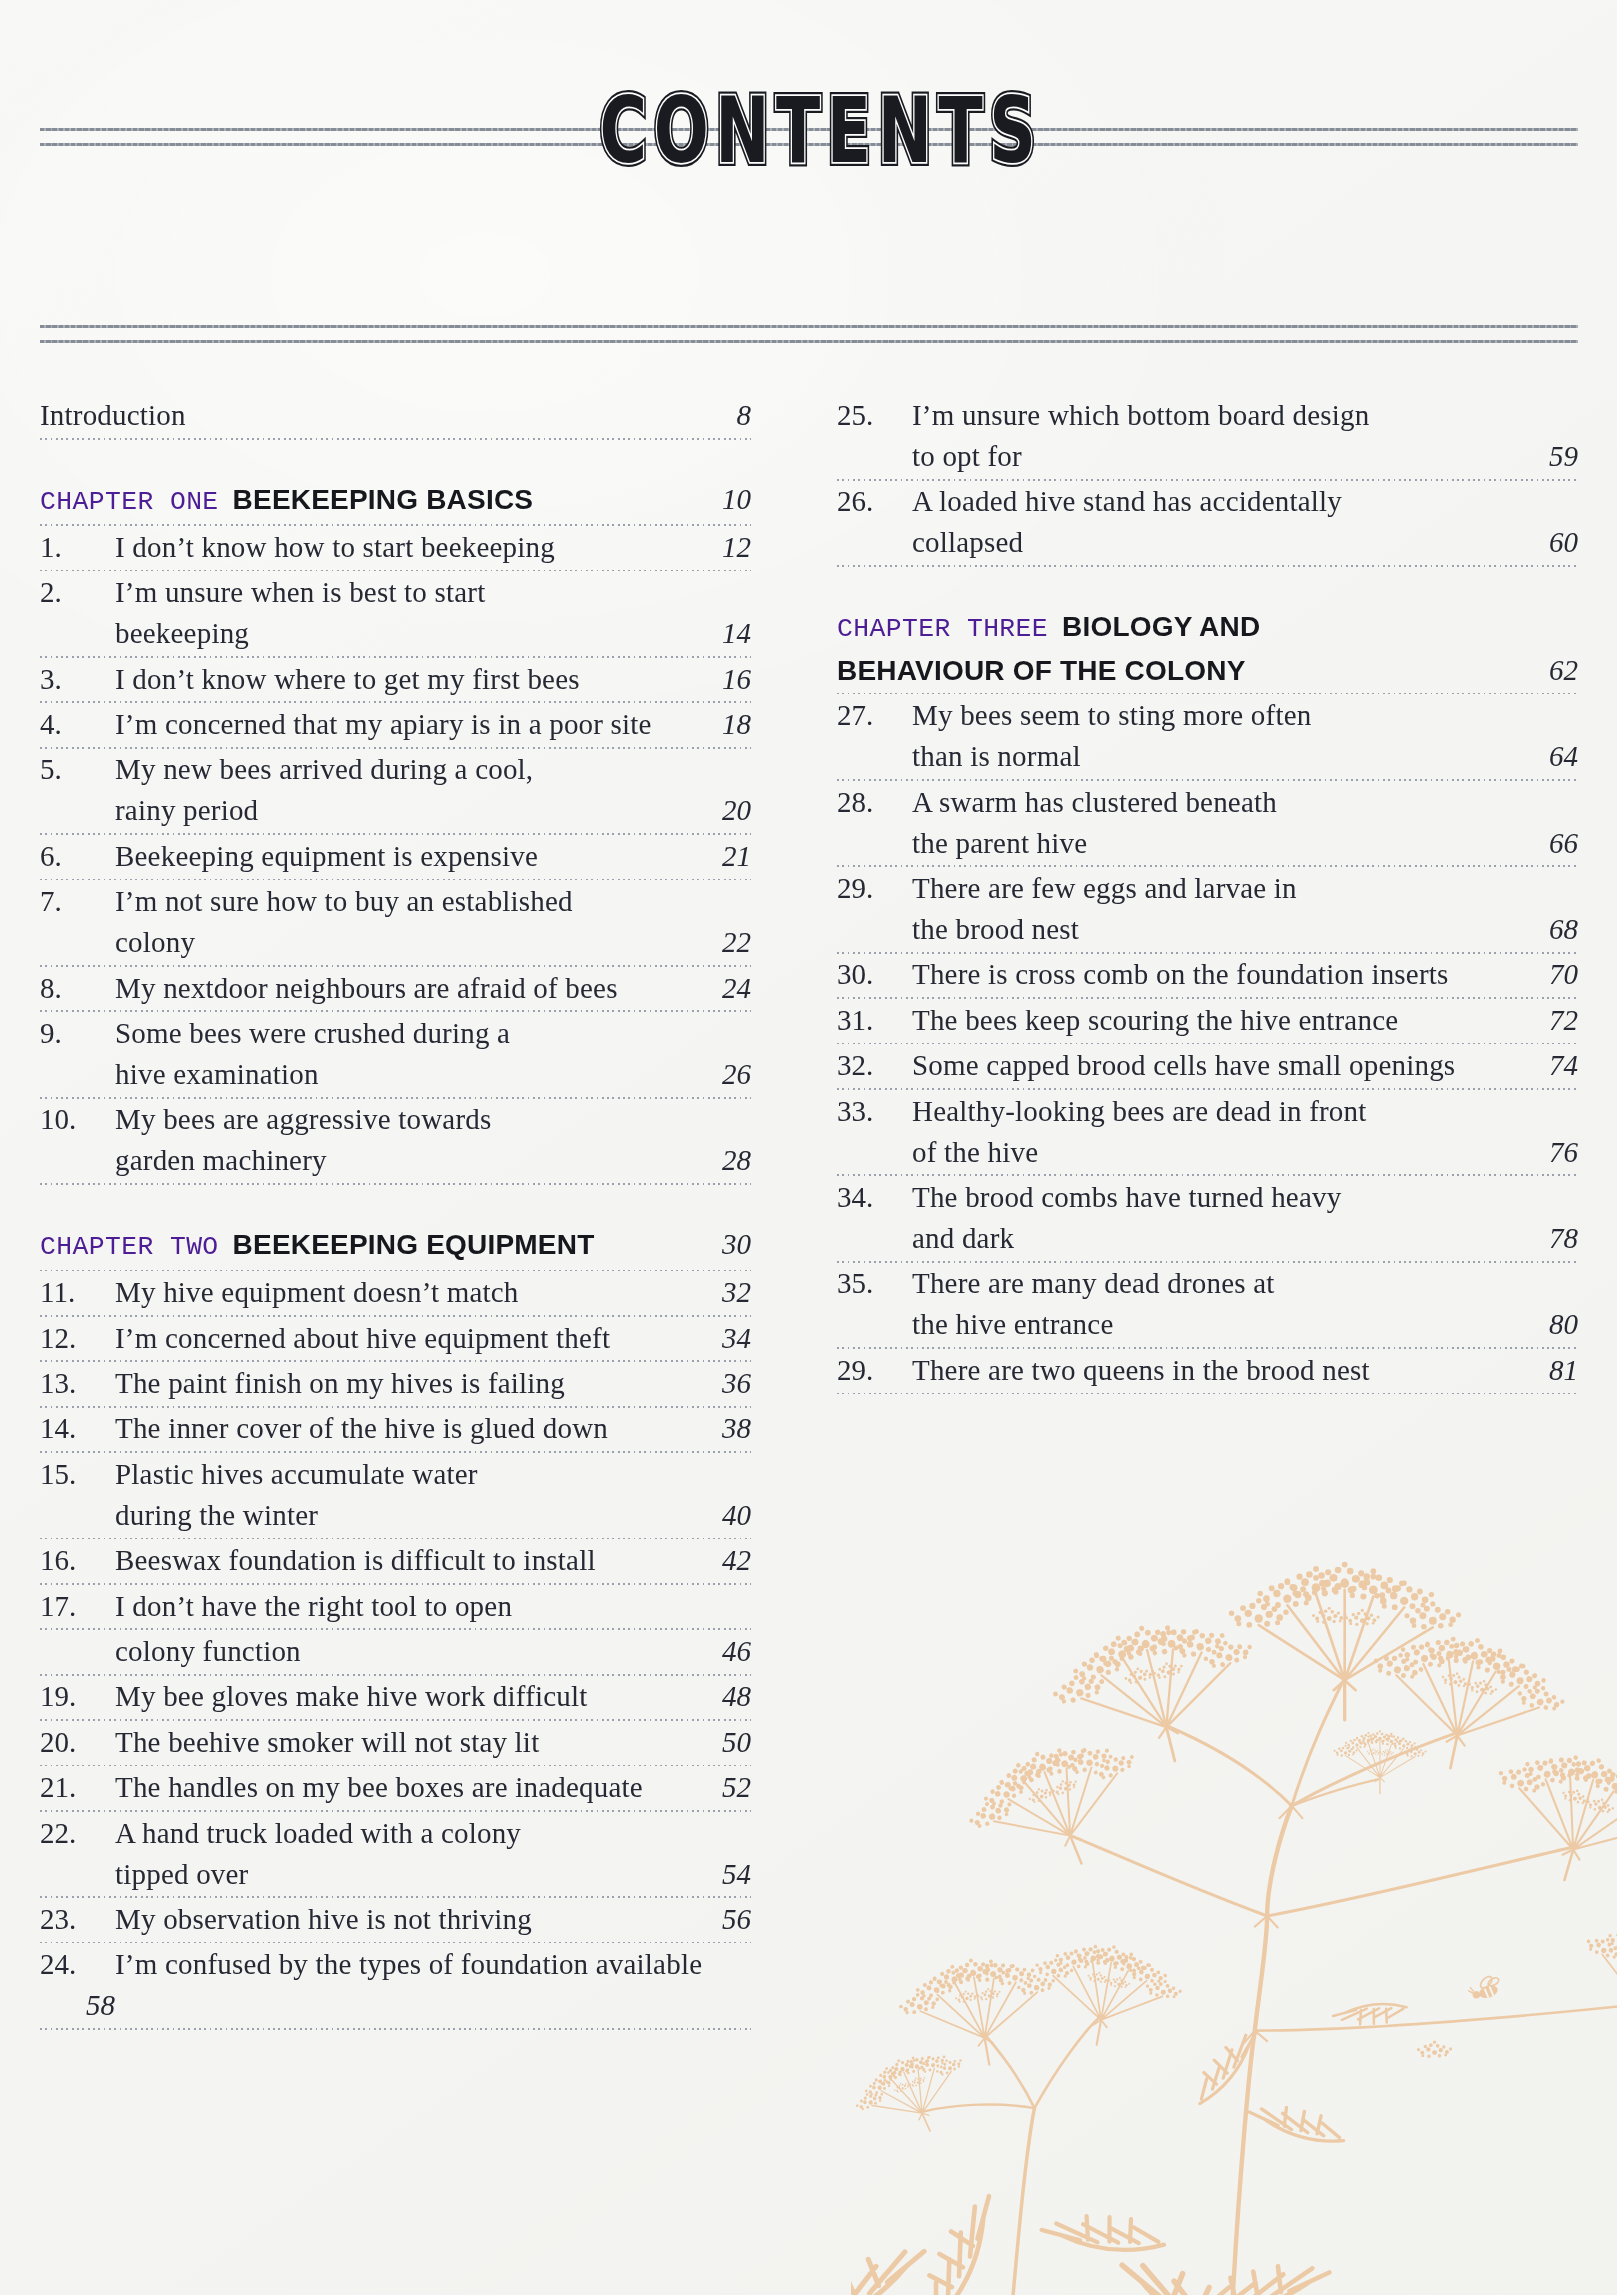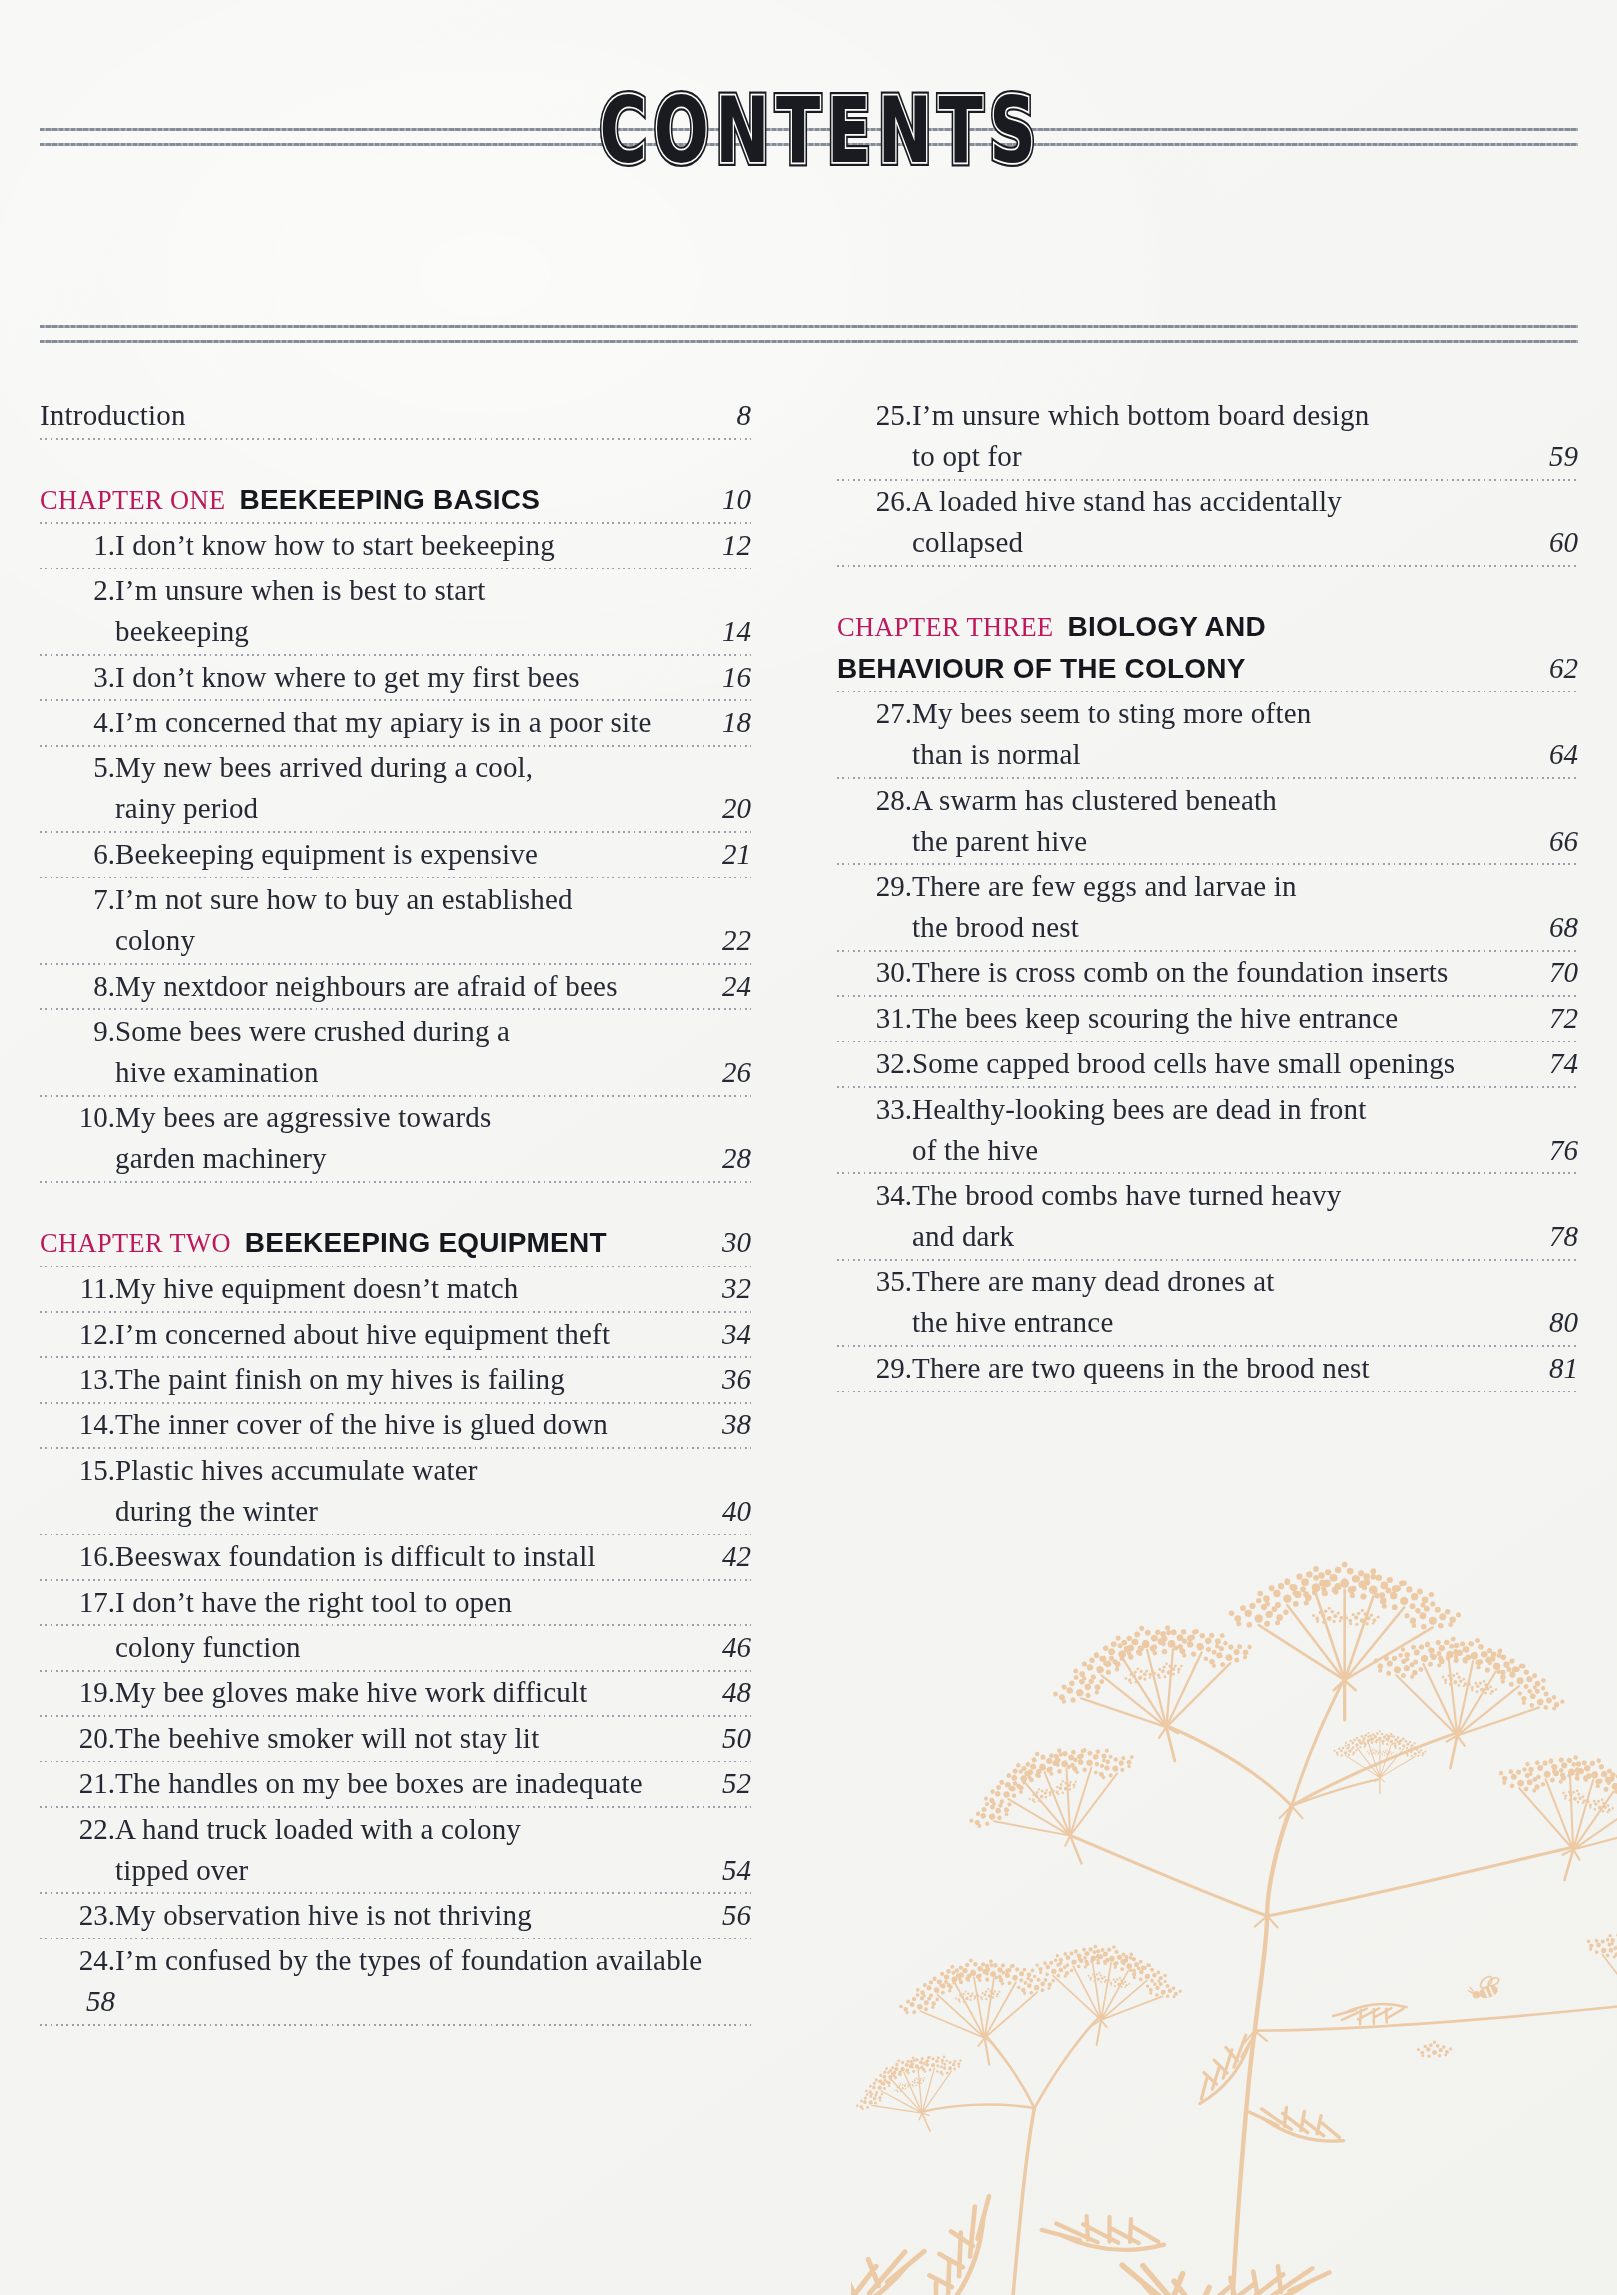--- a/index.html
+++ b/index.html
@@ -17,31 +17,31 @@
     font-family:"DejaVu Sans", sans-serif;font-weight:800;font-size:79px;line-height:1;
     letter-spacing:8px;white-space:nowrap;}
   .tl{display:block;}
   .tl.base{color:#1a1b21;-webkit-text-stroke:7px #1a1b21;}
   .tl.mid{position:absolute;left:0;top:0;color:#ffffff;-webkit-text-stroke:3.1px #ffffff;}
   .tl.core{position:absolute;left:0;top:0;color:#1a1b21;-webkit-text-stroke:0;}
   .columns{position:absolute;left:40px;top:395px;width:1538px;display:flex;}
   .col{display:block;}
   .col.left{width:711px;}
   .col.right{width:741px;margin-left:86px;}
-  .row{position:relative;padding-bottom:3.5px;margin-bottom:0.9px;text-align:right;}
+  .row{position:relative;padding-bottom:3.5px;margin-bottom:0.9px;}
   .row::after{content:"";position:absolute;left:0;right:0;bottom:0;height:1.8px;
     background:repeating-linear-gradient(90deg,#9ba1ac 0 1.8px,rgba(0,0,0,0) 1.8px 5.3px);}
   .row.chapter,.row.chapter2{margin-top:39px;}
   .line{display:flex;align-items:baseline;font-size:29px;line-height:41px;white-space:nowrap;}
   .num{flex:none;width:75px;}
   .text{letter-spacing:0.2px;}
   .page{margin-left:auto;padding-left:12.3px;font-style:italic;}
   .page-left{margin-left:46px;font-style:italic;}
-  .ch-label{font-family:Liberation Serif, serif;font-weight:500;font-size:26.4px;
-    letter-spacing:0.4px;color:#be185d;}
+  .ch-label{font-family:Liberation Mono, monospace;font-weight:500;font-size:26.4px;
+    letter-spacing:0.4px;color:#4c1d95;}
   .ch-title{font-family:"Liberation Sans", sans-serif;font-weight:800;font-size:28px;
     letter-spacing:0.2px;color:#17181e;margin-left:14px;}
   .ch-title.no-ml{margin-left:0;}
   #botanical{position:absolute;right:0;bottom:0;color:#ecc7a0;opacity:.92;}
   #botanical .ln{stroke:currentColor;fill:none;stroke-linecap:round;}
   #botanical circle,#botanical .fl{fill:currentColor;stroke:none;}
   #botanical .wing{fill:none;stroke:currentColor;stroke-width:2;}
   #botanical .stripe{stroke:#f6f6f4;stroke-width:2.2;fill:none;}
 </style>
 </head>

